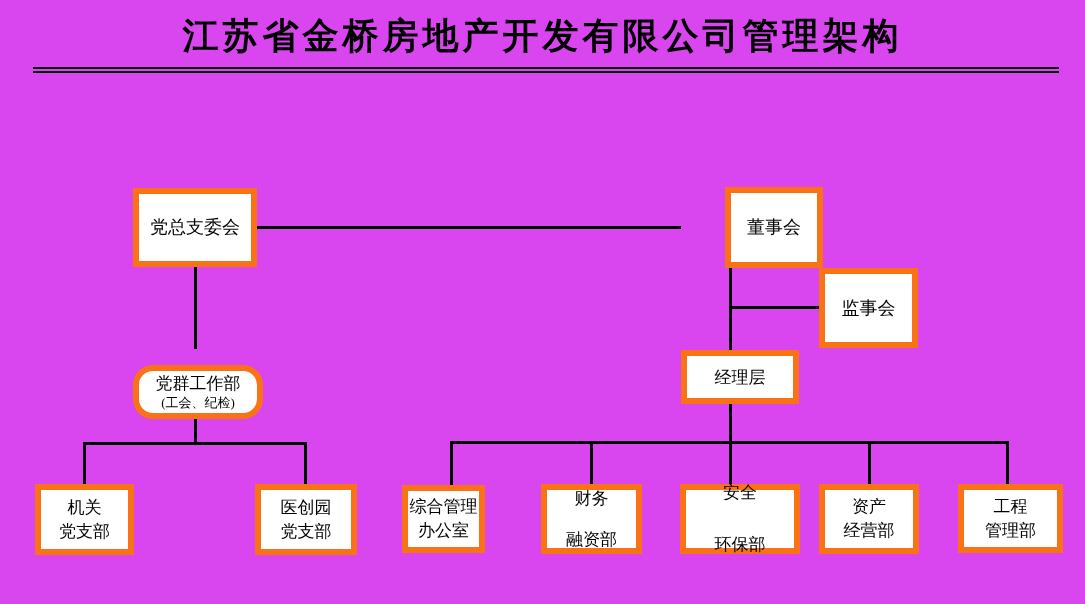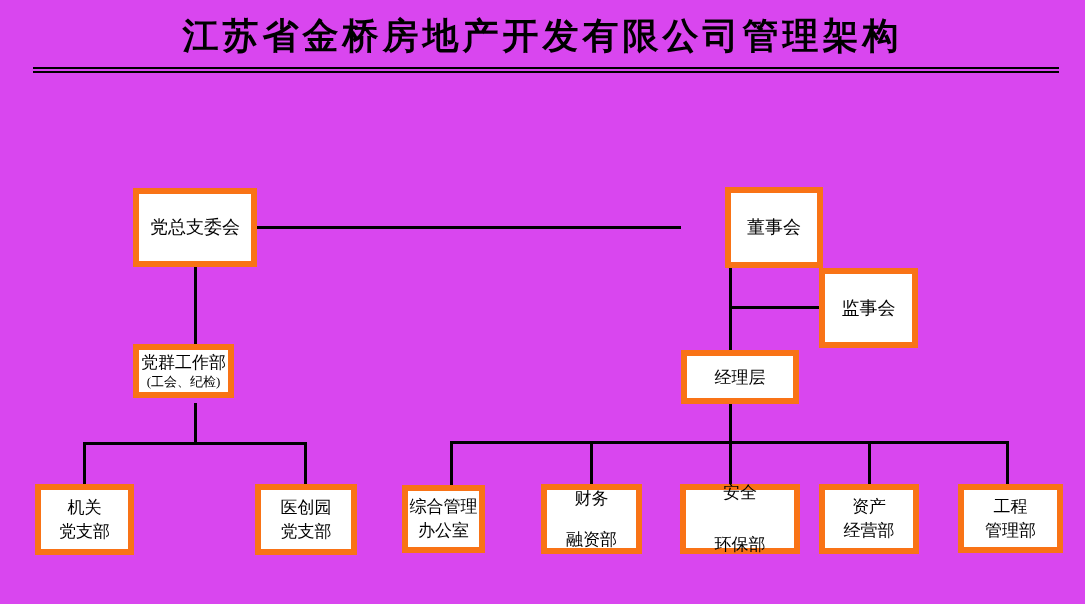--- a/index.html
+++ b/index.html
@@ -93,21 +93,21 @@
   </div>
 
   <div class="node" style="left:681px; top:187px; width:98px; height:81px;margin-left:44px;">
     <div>董事会</div>
   </div>
 
   <div class="node" style="left:819px; top:268px; width:99px; height:80px;">
     <div>监事会</div>
   </div>
 
-  <div class="node" style="left:133px; top:344px; width:101px; height:54px;">
+  <div class="node" style="left:133px; top:365px; width:130px; height:54px;border-radius:20px;">
     <div style="font-size:17px; line-height:21px;">党群工作部</div>
     <div class="sublabel">(工会、纪检)</div>
   </div>
 
   <div class="node" style="left:681px; top:350px; width:118px; height:54px; font-size:17px;">
     <div>经理层</div>
   </div>
 
   <div class="node small" style="left:35px; top:484px; width:99px; height:71px;">
     <div>机关</div>

